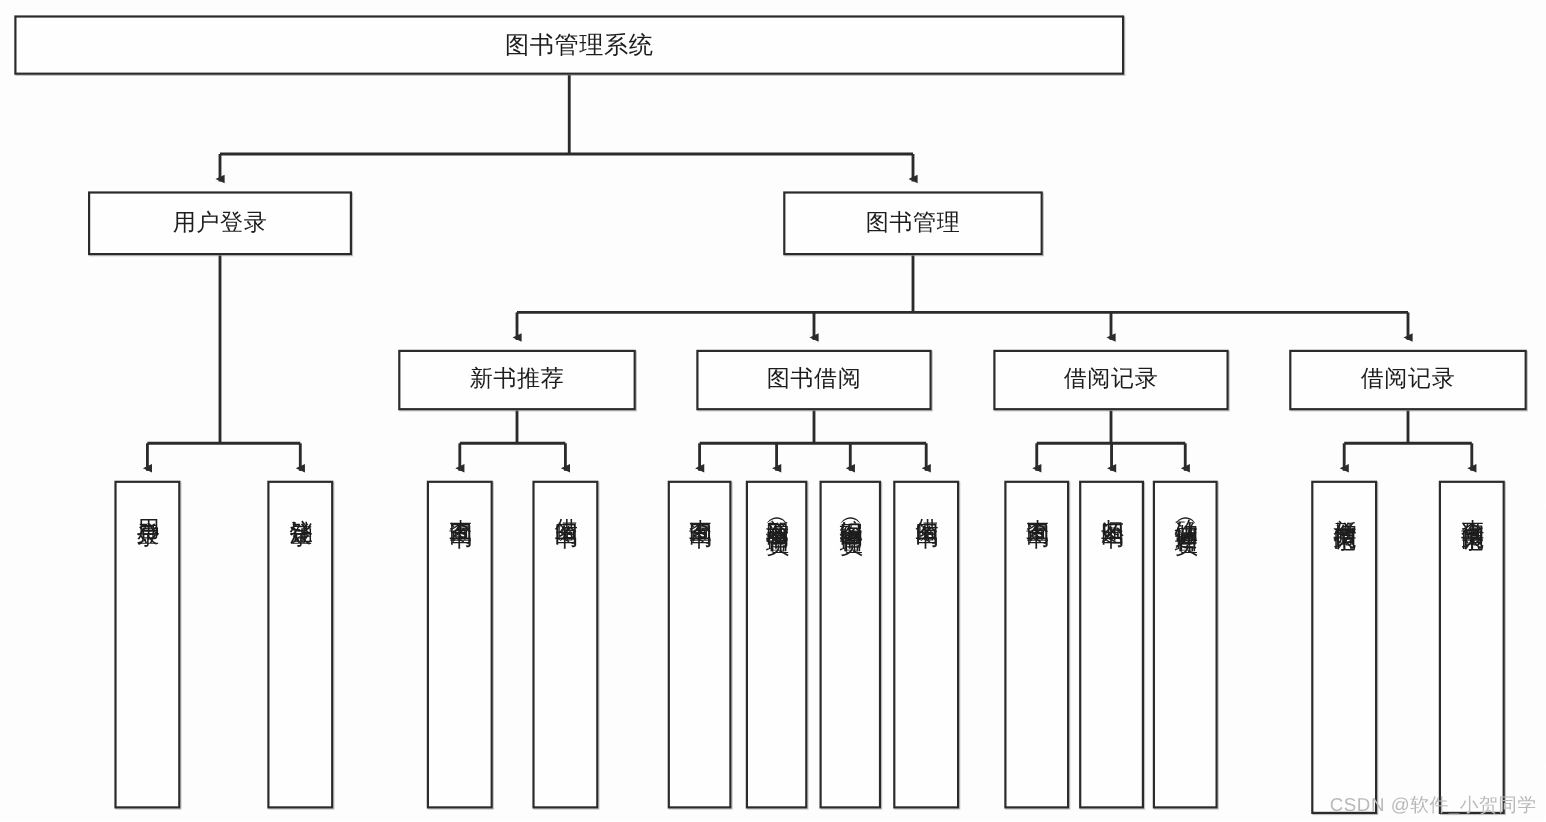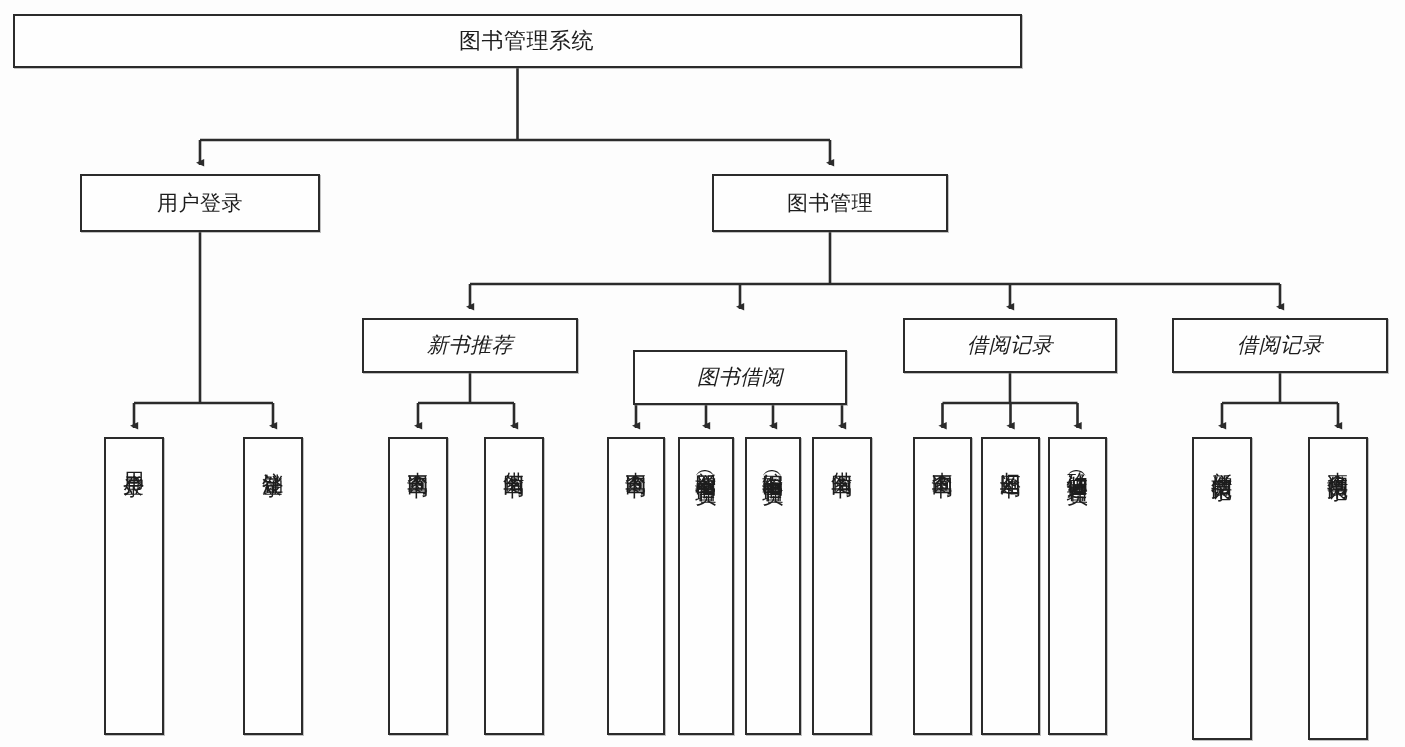--- a/index.html
+++ b/index.html
@@ -40,21 +40,21 @@
   .node-label {
     font-size: 21px;
     line-height: 1.05;
     letter-spacing: 0.5px;
     color: #1d1d1d;
     text-align: center;
     white-space: nowrap;
   }
   .node.root .node-label { font-size: 22px; margin-left: 18px; }
   .node.level2 .node-label { font-size: 21px; }
-  .node.level3 .node-label { font-size: 21px; font-style: italic; }
+  .node.level3 .node-label { font-size: 21px; }
   .node.leaf {
     align-items: flex-start;
     padding-top: 16px;
   }
   .node.leaf .node-label {
     writing-mode: vertical-rl;
     text-orientation: upright;
     font-size: 21px;
     line-height: 1.32;
     letter-spacing: 2px;
@@ -126,21 +126,21 @@
       </div>
       <div class="node level2" style="left: 80px; top: 174px; width: 240px; height: 58px;">
         <span class="node-label">用户登录</span>
       </div>
       <div class="node level2" style="left: 712px; top: 174px; width: 236px; height: 58px; align-items: center;">
         <span class="node-label">图书管理</span>
       </div>
       <div class="node level3" style="left: 362px; top: 318px; width: 216px; height: 55px;">
         <span class="node-label">新书推荐</span>
       </div>
-      <div class="node level3" style="left: 633px; top: 318px; width: 214px; height: 55px; margin-top: 32px;">
+      <div class="node level3" style="left: 633px; top: 318px; width: 214px; height: 55px;">
         <span class="node-label">图书借阅</span>
       </div>
       <div class="node level3" style="left: 903px; top: 318px; width: 214px; height: 55px;">
         <span class="node-label">借阅记录</span>
       </div>
       <div class="node level3" style="left: 1172px; top: 318px; width: 216px; height: 55px;">
         <span class="node-label">借阅记录</span>
       </div>
       <div class="node leaf" style="left: 104px; top: 437px; width: 60px; height: 298px;">
         <span class="node-label">用户登录</span>
@@ -176,14 +176,15 @@
         <span class="node-label">确认归还（管理员）</span>
       </div>
       <div class="node leaf" style="left: 1192px; top: 437px; width: 60px; height: 303px;">
         <span class="node-label">新增借阅记录</span>
       </div>
       <div class="node leaf" style="left: 1308px; top: 437px; width: 60px; height: 303px;">
         <span class="node-label">查询借阅记录</span>
       </div>
     </div>
 
+  <div id="watermark">CSDN @软件_小贺同学</div>
 
 </div>
 
 </body></html>

